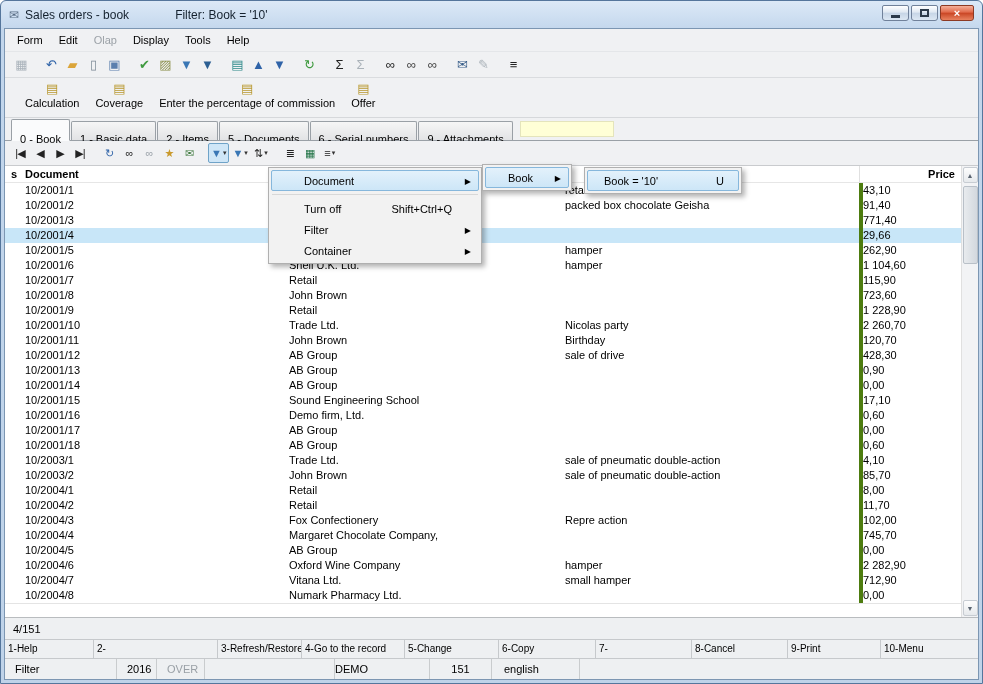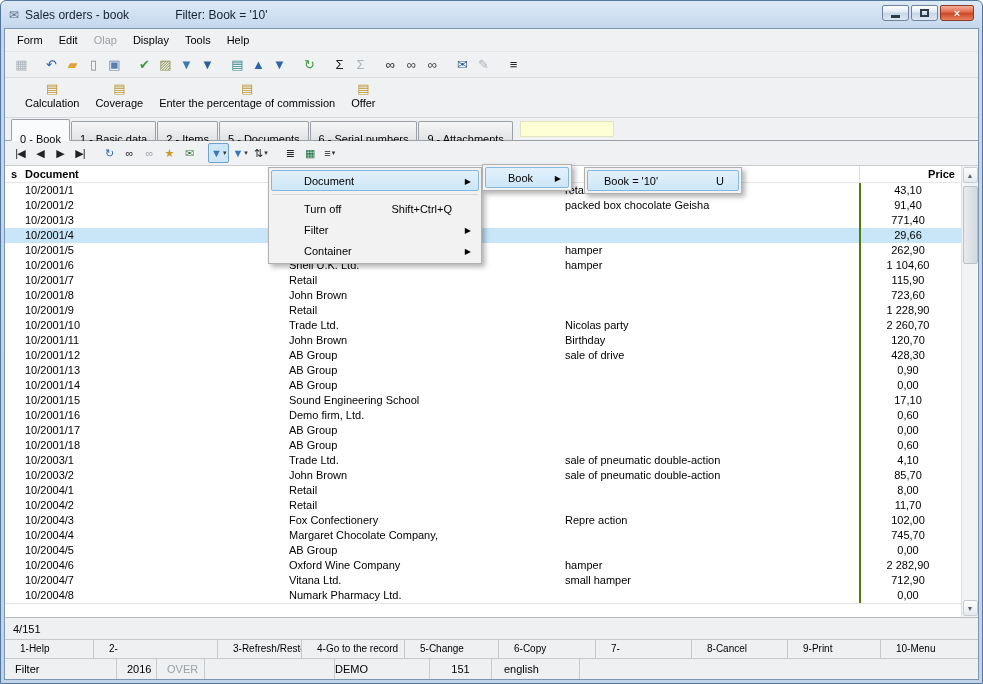--- a/index.html
+++ b/index.html
@@ -63,21 +63,21 @@
   .th-doc{flex:1;padding-left:2px}
   .th-price{width:102px;text-align:right;padding-right:6px;border-left:1px solid #e0e0e0}
   .tbody{margin-right:17px;border-bottom:1px solid #e4e4e4}
   .trow{display:flex;height:15px;line-height:15px;white-space:nowrap}
   .trow.selrow{background:#c8e6f8}
   .cell{overflow:hidden}
   .c-s{width:18px}
   .c-doc{width:266px;padding-left:2px}
   .c-comp{width:276px}
   .c-note{flex:1}
-  .c-price{width:102px;text-align:center;padding-right:6px;border-left:2px solid #4d7c0f}
+  .c-price{width:102px;text-align:left;padding-right:6px;border-left:4px solid #4d7c0f}
 
   .scrollbar{position:absolute;top:0;right:0;bottom:0;width:17px;background:#f2f3f5;
     border-left:1px solid #e0e0e0;display:flex;flex-direction:column;align-items:center}
   .sbtn{width:15px;height:16px;display:flex;align-items:center;justify-content:center;font-size:7px;
     color:#5a6470;background:linear-gradient(#fdfdfd,#e6e9ec);border:1px solid #c7ccd2;border-radius:2px;margin:1px 0}
   .sbtn.down{margin-top:auto}
   .sthumb{width:15px;height:78px;background:linear-gradient(90deg,#e8ebee,#d3d8de);
     border:1px solid #b9c0c8;border-radius:2px;margin-top:2px}
 
   .menu{position:absolute;background:#f2f2f2;border:1px solid #b0b0b0;
@@ -90,21 +90,21 @@
   .menu-item.sel{background:linear-gradient(#e3f1fb,#cde6f7);border-color:#86b7dc}
   .msep{height:1px;background:#d8d8d8;margin:3px 1px}
   .mshort{position:absolute;right:26px;top:0}
   .marrow{position:absolute;right:7px;top:0;font-size:8px}
   #menu-book .menu-item{padding-left:22px}
   #menu-value .menu-item{padding-left:16px}
   #menu-value .mshort{right:14px}
 
   .counterbar{height:22px;background:#eef0f2;border-top:1px solid #b9bcbf;display:flex;align-items:center;padding-left:8px}
   .fkeybar{height:19px;background:#eef0f2;border-top:1px solid #c6c9cc;display:flex;font-size:10px}
-  .fcell{border-right:1px solid #c6c9cc;padding:3px 0 0 15px;overflow:hidden;white-space:nowrap}
+  .fcell{border-right:1px solid #c6c9cc;padding:3px 0 0 3px;overflow:hidden;white-space:nowrap}
   .fcell:nth-child(1){width:89px}.fcell:nth-child(2){width:124px}.fcell:nth-child(3){width:84px}
   .fcell:nth-child(4){width:103px}.fcell:nth-child(5){width:94px}.fcell:nth-child(6){width:97px}
   .fcell:nth-child(7){width:96px}.fcell:nth-child(8){width:96px}.fcell:nth-child(9){width:93px}
   .fcell:nth-child(10){flex:1;border-right:none}
 
   .statusbar{height:21px;background:#eef0f2;border-top:1px solid #c6c9cc;display:flex;font-size:11px}
   .scell{border-right:1px solid #c9ccce;padding:4px 0 0 10px;overflow:hidden;white-space:nowrap}
   .scell:nth-child(1){width:112px}.scell:nth-child(2){width:40px}.scell:nth-child(3){width:48px}
   .scell:nth-child(4){width:130px}
   .scell:nth-child(5){width:95px;text-align:left;padding-left:0}

